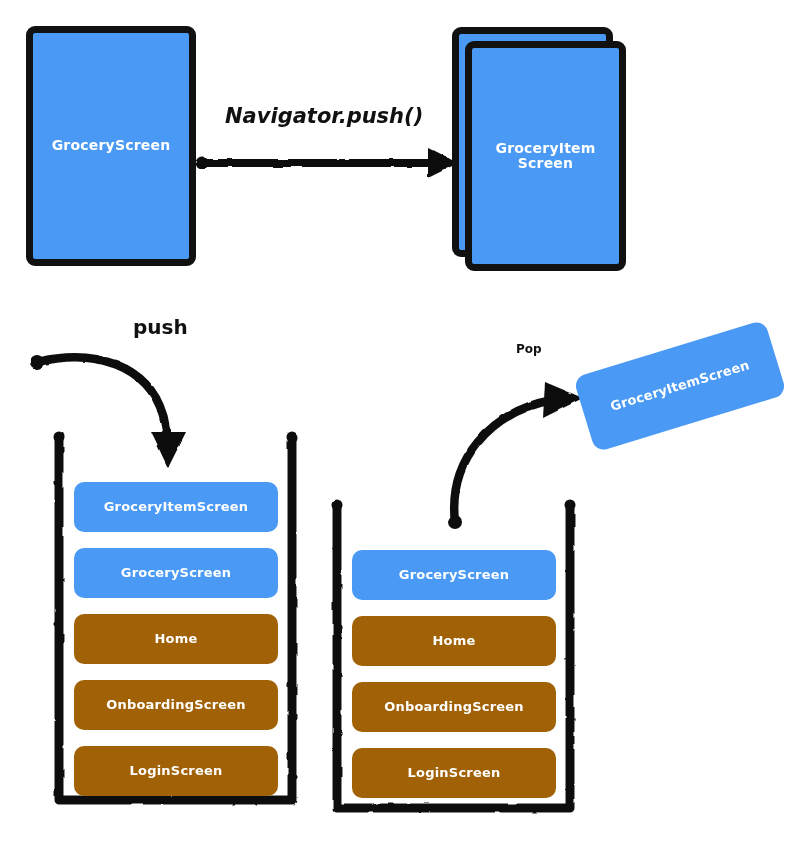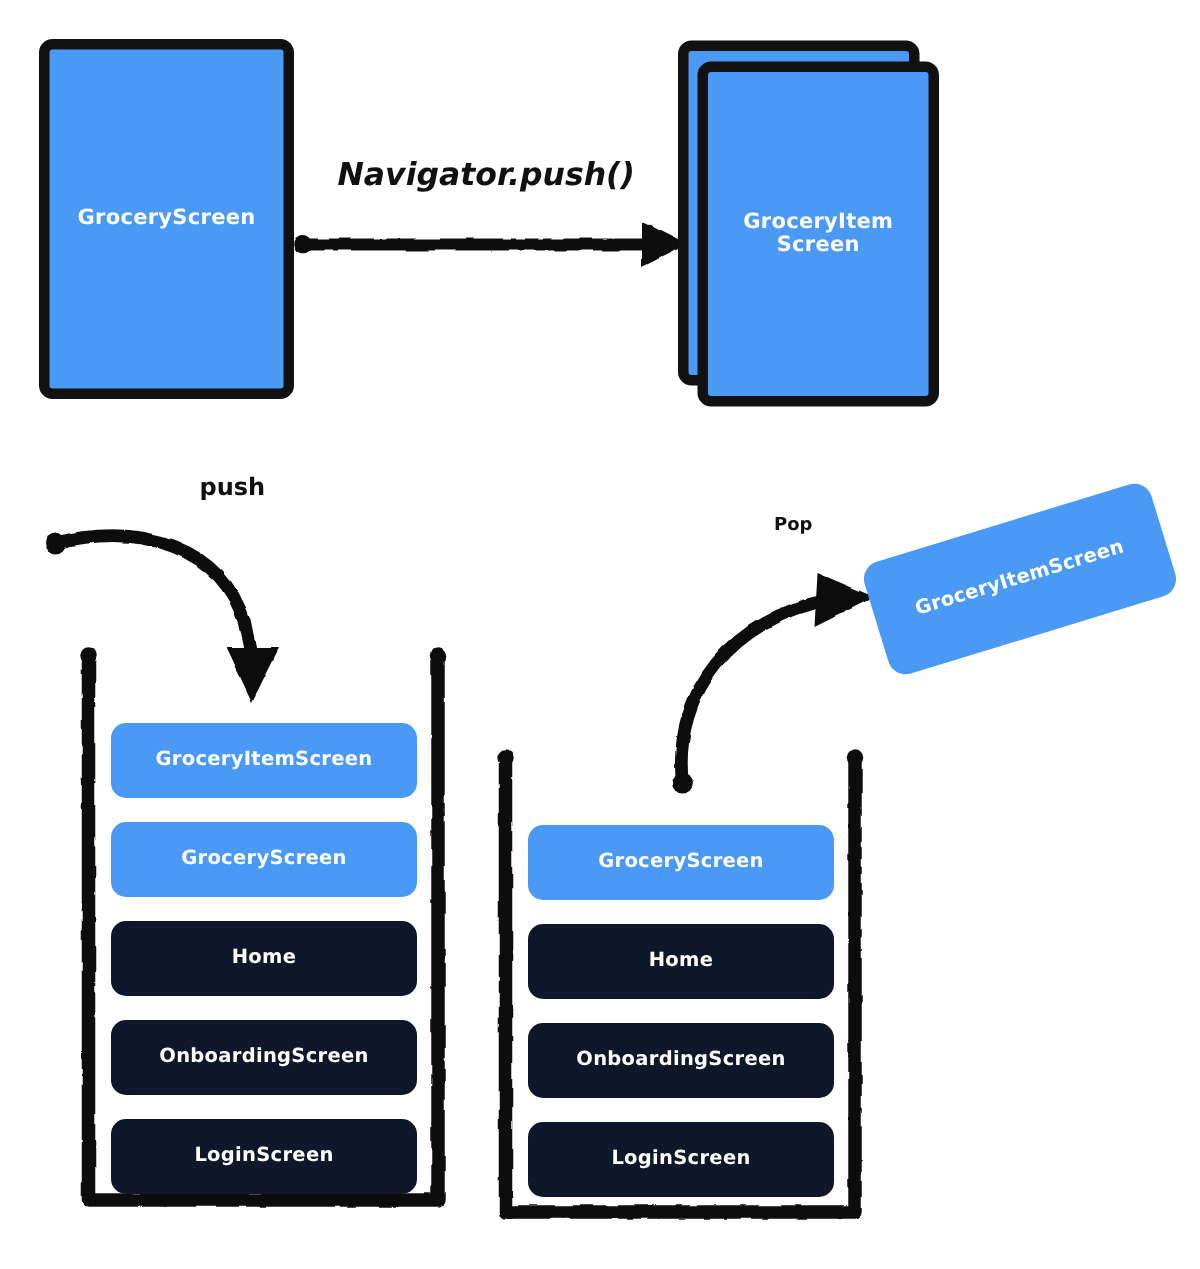--- a/index.html
+++ b/index.html
@@ -76,21 +76,21 @@
   .stack-item {
     height: 50px;
     border-radius: 10px;
     display: flex;
     align-items: center;
     justify-content: center;
     box-sizing: border-box;
   }
   .stack-item .lbl { position: static; }
   .blue { background: #4A9AF5; }
-  .green { background: #0f172a; }
+  .green { background: #a16207; }
   
   #popped-card {
     position: absolute;
     left: 580px; top: 347px;
     width: 200px; height: 78px;
     background: #4A9AF5;
     border-radius: 12px;
     transform: rotate(-17deg);
     display: flex;
     align-items: center;
@@ -147,21 +147,21 @@
 <div class="screen-card" id="card-item-back">
   <span class="lbl" style="font-size:14px;"></span>
 </div>
 
 <div class="screen-card" id="card-item-front">
   <span class="lbl" style="font-size:14px;"><span>GroceryItem</span><br><span>Screen</span></span>
 </div>
 
 <div class="blk" style="left:225px; top:104px; font-size:21px;font-style:italic;">Navigator.push()</div>
 
-<div class="blk" style="left:133px; top:315px; font-size:16px;">push</div>
+<div class="blk" style="left:133px; top:315px; font-size:20px;">push</div>
 
 <div class="blk" style="left:516px; top:342px; font-size:12px;">Pop</div>
 
 <div class="stack-wrap" style="left:74px; top:482px; width:204px;">
   <div class="stack-items" style="width:204px;">
     <div class="stack-item blue" style="width:204px;">
       <span class="lbl" style="font-size:13px;">GroceryItemScreen</span>
     </div>
     <div class="stack-item blue" style="width:204px;">
       <span class="lbl" style="font-size:13px;">GroceryScreen</span>

